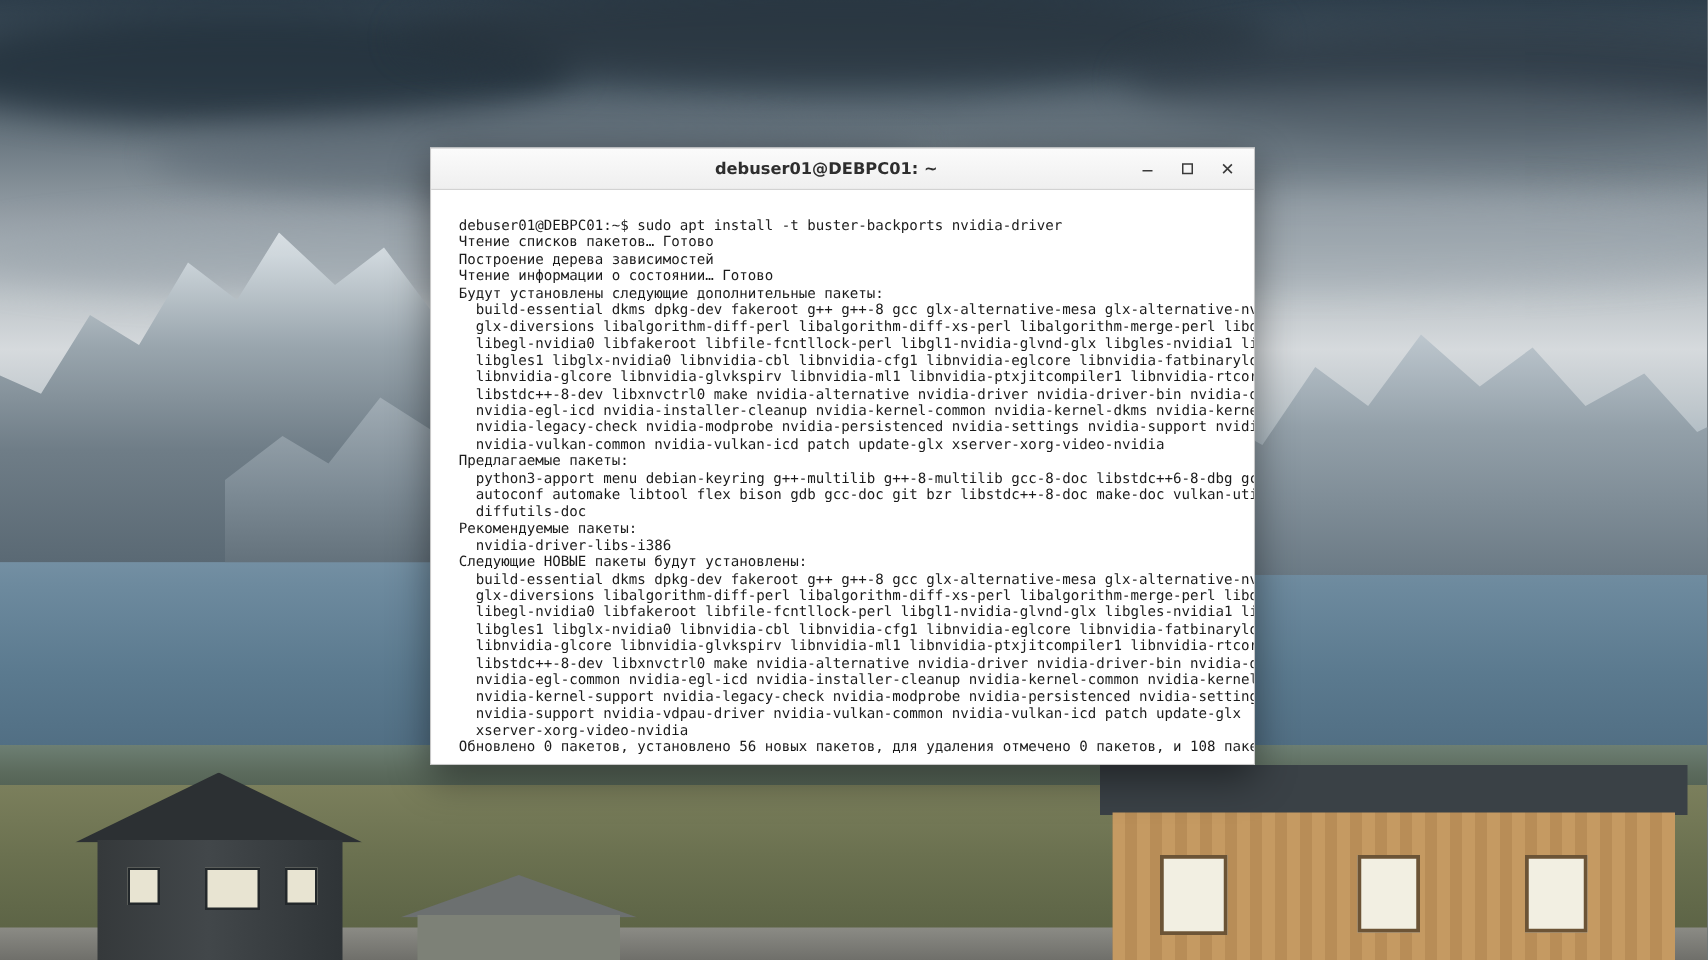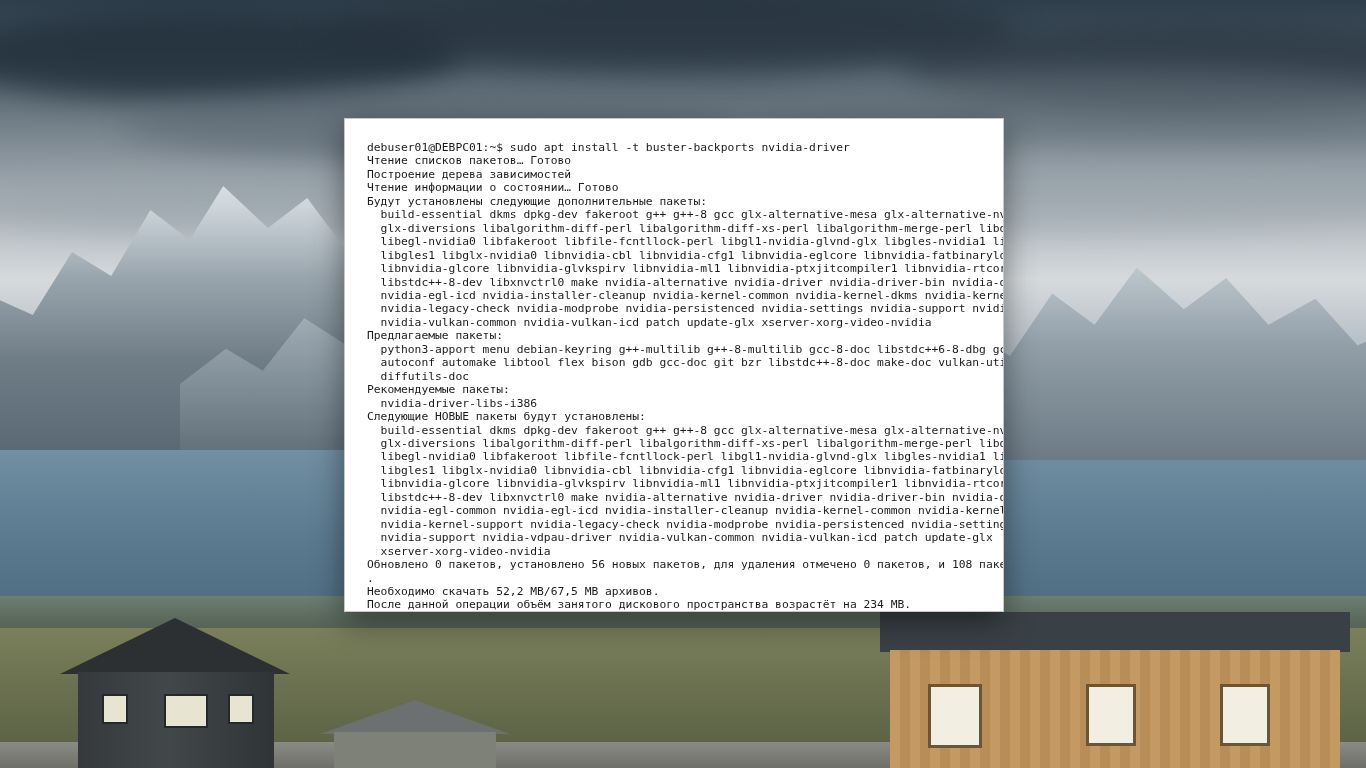--- a/index.html
+++ b/index.html
@@ -272,20 +272,40 @@
 
   <div class="h-wood-roof"></div>
   <div class="h-wood-body">
     <div class="h-wood-win" style="left:38px; top:34px; width:48px; height:58px;"></div>
     <div class="h-wood-win" style="left:196px; top:34px; width:44px; height:56px;"></div>
     <div class="h-wood-win" style="left:330px; top:34px; width:44px; height:56px;"></div>
   </div>
 
   <div id="terminal-window">
 
+    <div id="titlebar">
+      <div id="window-title">debuser01@DEBPC01: ~</div>
+      <div class="win-btns">
+        <div class="win-btn">
+          <svg width="12" height="12" viewBox="0 0 12 12" aria-hidden="true">
+            <rect x="2" y="7" width="8" height="1.2" fill="#3a3a3a"></rect>
+          </svg>
+        </div>
+        <div class="win-btn">
+          <svg width="12" height="12" viewBox="0 0 12 12" aria-hidden="true">
+            <rect x="2.2" y="2.2" width="7.6" height="7.6" fill="none" stroke="#3a3a3a" stroke-width="1.2"></rect>
+          </svg>
+        </div>
+        <div class="win-btn">
+          <svg width="12" height="12" viewBox="0 0 12 12" aria-hidden="true">
+            <path d="M2.5 2.5 L9.5 9.5 M9.5 2.5 L2.5 9.5" stroke="#3a3a3a" stroke-width="1.3" fill="none"></path>
+          </svg>
+        </div>
+      </div>
+    </div>
 
     <div id="terminal-body">
       <pre id="terminal-output">debuser01@DEBPC01:~$ sudo apt install -t buster-backports nvidia-driver
 Чтение списков пакетов… Готово
 Построение дерева зависимостей
 Чтение информации о состоянии… Готово
 Будут установлены следующие дополнительные пакеты:
   build-essential dkms dpkg-dev fakeroot g++ g++-8 gcc glx-alternative-mesa glx-alternative-nvidia
   glx-diversions libalgorithm-diff-perl libalgorithm-diff-xs-perl libalgorithm-merge-perl libdpkg-perl
   libegl-nvidia0 libfakeroot libfile-fcntllock-perl libgl1-nvidia-glvnd-glx libgles-nvidia1 libgles-nvidia2

